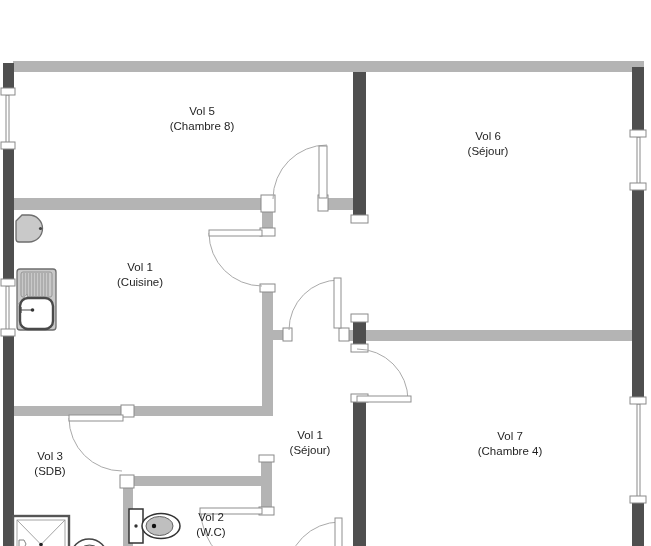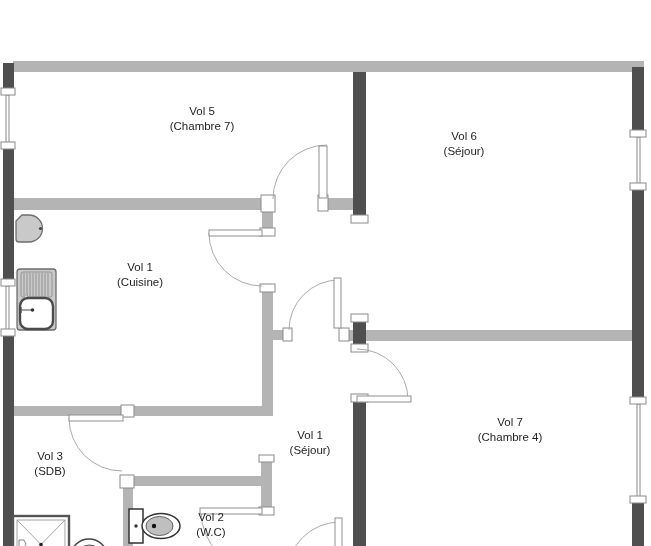--- a/index.html
+++ b/index.html
@@ -201,35 +201,35 @@
 
       <g>
         <polygon points="315,531 310.5,544 319.5,544" fill="#000"></polygon>
         <path d="M315,544 L315,549" stroke="#000" stroke-width="1.4"></path>
       </g>
     </g>
   </svg>
 
   <div class="room-label" style="left:202px;top:71px">
     <div>Vol 5</div>
-    <div>(Chambre 7)</div>
-  </div>
-  <div class="room-label" style="left:464px;top:96px">
+    <div>(Chambre 8)</div>
+  </div>
+  <div class="room-label" style="left:488px;top:96px">
     <div>Vol 6</div>
     <div>(Séjour)</div>
   </div>
   <div class="room-label" style="left:140px;top:227px">
     <div>Vol 1</div>
     <div>(Cuisine)</div>
   </div>
   <div class="room-label" style="left:310px;top:395px">
     <div>Vol 1</div>
     <div>(Séjour)</div>
   </div>
-  <div class="room-label" style="left:510px;top:382px">
+  <div class="room-label" style="left:510px;top:396px">
     <div>Vol 7</div>
     <div>(Chambre 4)</div>
   </div>
   <div class="room-label" style="left:50px;top:416px">
     <div>Vol 3</div>
     <div>(SDB)</div>
   </div>
   <div class="room-label" style="left:211px;top:477px">
     <div>Vol 2</div>
     <div>(W.C)</div>

